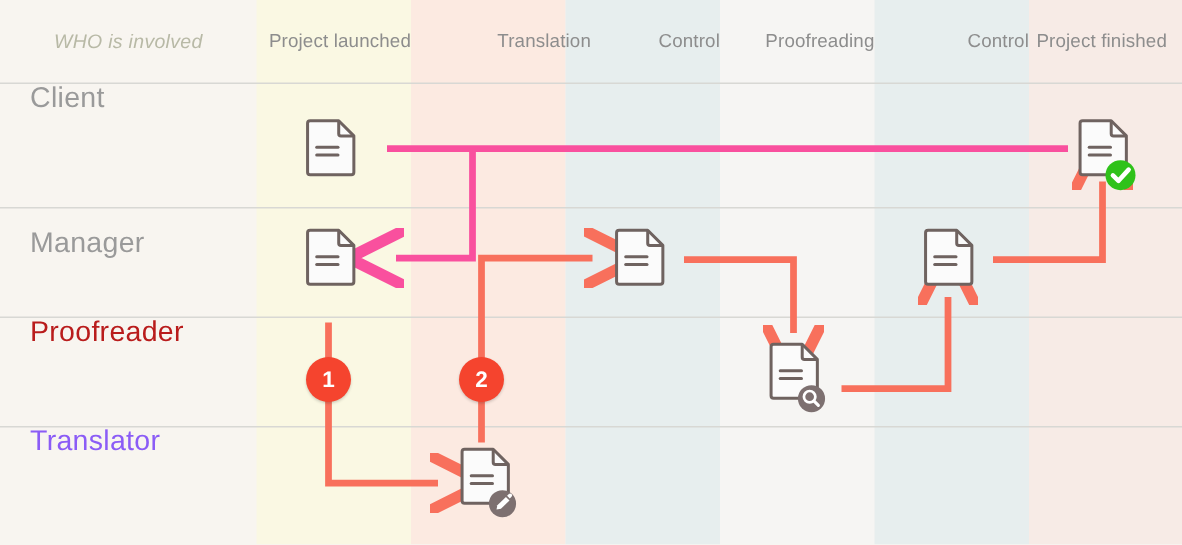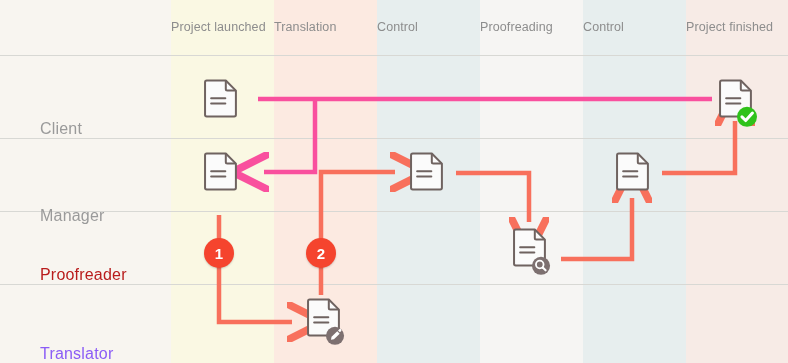--- a/index.html
+++ b/index.html
@@ -13,37 +13,37 @@
 
   
   .col-band{position:absolute;top:0;bottom:0;}
 
   
   .row-sep{position:absolute;left:0;width:788px;height:1px;background:#d8d8d4;}
 
   
   .col-head{
     position:absolute;top:0;height:55px;
-    display:flex;align-items:center;justify-content:flex-start;
+    display:flex;align-items:center;justify-content:flex-end;
     text-align:center;
     color:#8d8d8d;font-size:12.5px;line-height:15px;
     letter-spacing:.1px;
   }
   .who-label{
     position:absolute;left:0;top:0;width:171px;height:55px;
     display:flex;align-items:center;justify-content:center;
     font-style:italic;font-size:13px;color:#b8b9a6;letter-spacing:.2px;
   }
 
   
   .row-label{
     position:absolute;left:0;width:171px;
-    display:flex;align-items:flex-end;
-    padding-left:40px;box-sizing:border-box;
-    color:#9a9a9a;font-size:16px;letter-spacing:.2px;
+    display:flex;align-items:flex-start;
+    padding-left:20px;box-sizing:border-box;
+    color:#9a9a9a;font-size:19px;letter-spacing:.2px;
   }
 
   
   #wires{position:absolute;left:0;top:0;width:788px;height:363px;pointer-events:none;}
 
   
   .doc{position:absolute;width:40px;height:48px;}
   .doc svg{display:block;width:40px;height:48px;overflow:visible;}
 
   
@@ -69,20 +69,21 @@
       <div class="col-band" style="left: 686px; width: 102px; background: rgb(247, 235, 230);"></div>
     </div>
 
   <div id="row-seps">
       <div class="row-sep" style="top: 55px; background: rgb(216, 216, 212);"></div>
       <div class="row-sep" style="top: 138px; background: rgb(216, 216, 212);"></div>
       <div class="row-sep" style="top: 211px; background: rgb(216, 216, 212);"></div>
       <div class="row-sep" style="top: 284px; background: rgb(216, 216, 212);"></div>
     </div>
 
+  <div class="who-label">WHO is involved</div>
   <div id="col-heads">
       <div class="col-head" style="left: 171px; width: 103px;">
         <span>Project launched</span>
       </div>
       <div class="col-head" style="left: 274px; width: 120px;">
         <span>Translation</span>
       </div>
       <div class="col-head" style="left: 377px; width: 103px;">
         <span>Control</span>
       </div>

